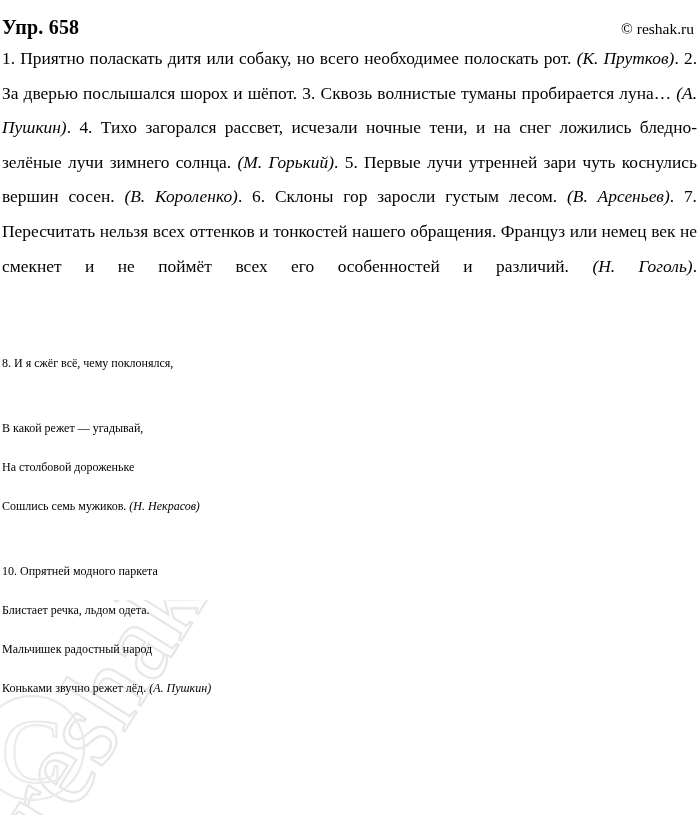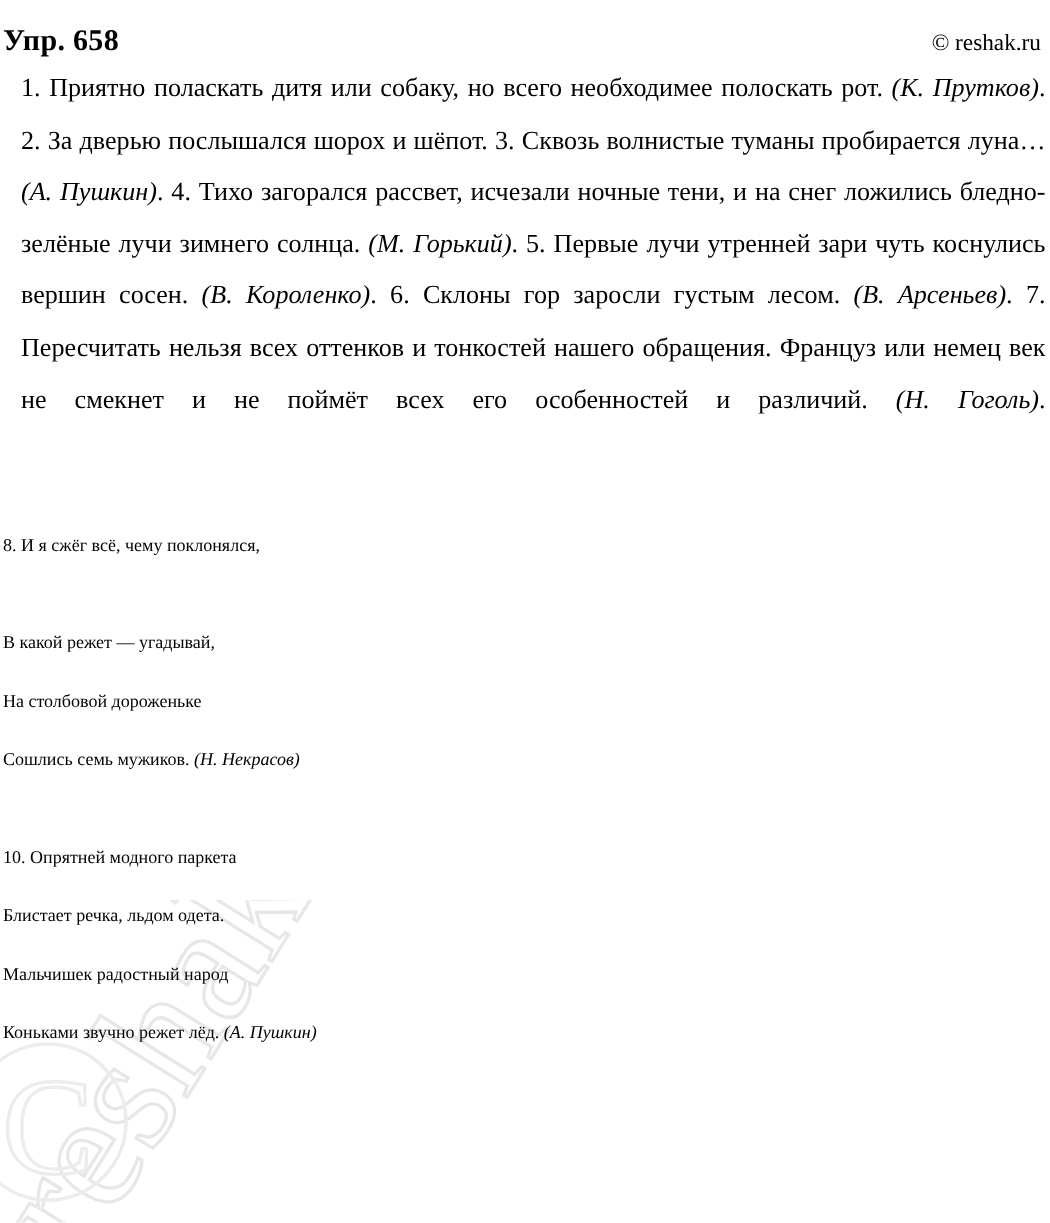--- a/index.html
+++ b/index.html
@@ -66,21 +66,21 @@
     position: relative;
     z-index: 2;
     padding: 0 3px 0 2px;
   }
 
   .para {
     text-align: justify;
     text-justify: inter-word;
     font-size: 17.4px;
     line-height: 34.6px;
-    margin: 13px 0 0 12px;
+    margin: 13px 0 0 0;
     hyphens: none;
   }
   .para::after {
     content: "";
     display: inline-block;
     width: 100%;
   }
 
   .author {
     font-style: italic;

